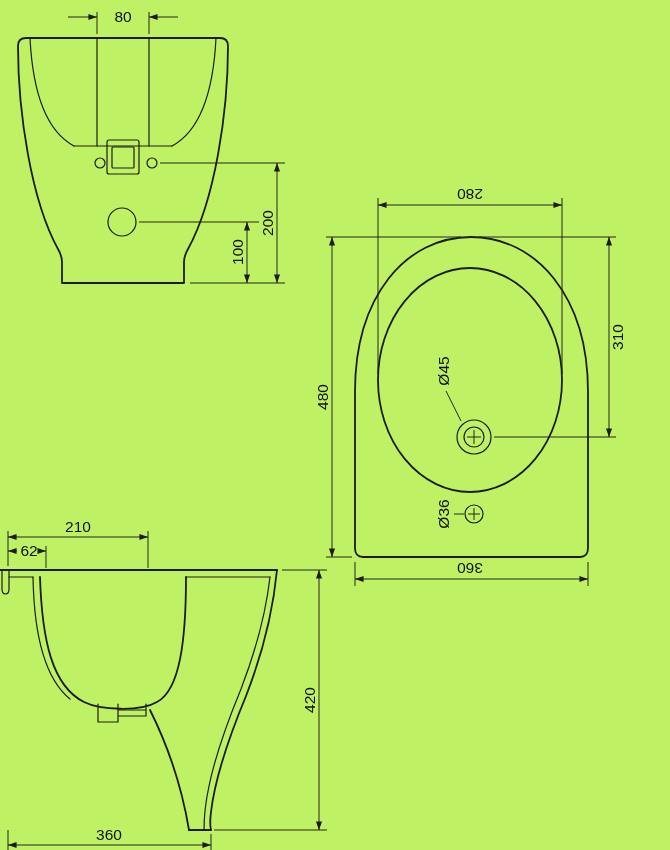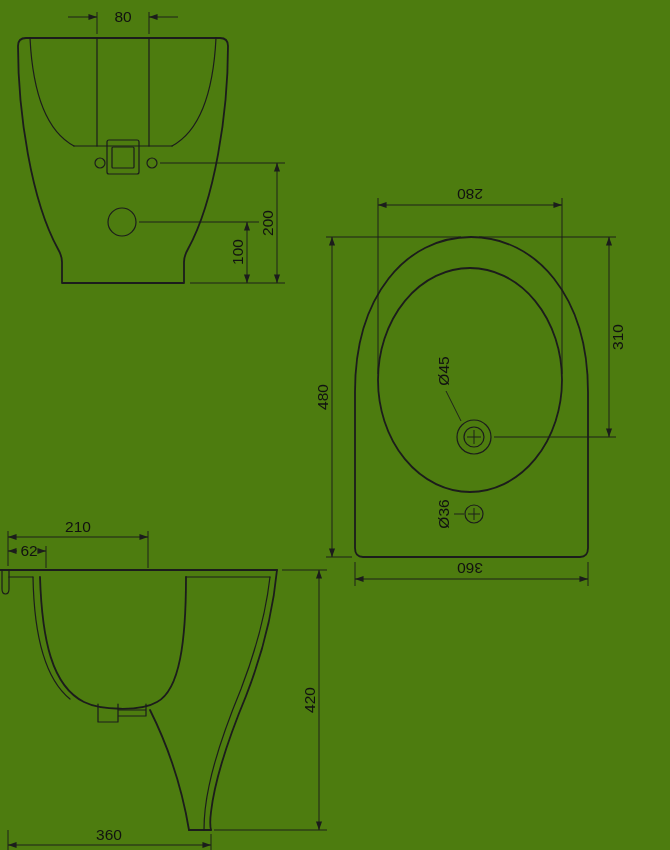--- a/index.html
+++ b/index.html
@@ -1,19 +1,19 @@
 <!DOCTYPE html>
 <html><head>
 <meta charset="utf-8">
 <style>
   html,body{margin:0;padding:0;background:#ffffff;}
   .sheet{
     position:relative;
     width:670px;height:850px;
-    background:#4d7c0f;
+    background:#bef264;
     font-family:"Liberation Sans", sans-serif;
     overflow:hidden;
   }
   svg{position:absolute;left:0;top:0;}
   .ol{fill:none;stroke:#1c1c1c;stroke-width:1.8;stroke-linecap:round;stroke-linejoin:round;}
   .dt{fill:none;stroke:#1c1c1c;stroke-width:1.2;stroke-linecap:round;stroke-linejoin:round;}
   .dim{fill:none;stroke:#1c1c1c;stroke-width:0.95;}
   .dimtext{font:15.5px "Liberation Sans", sans-serif;fill:#111111;}
 </style>
 </head>

